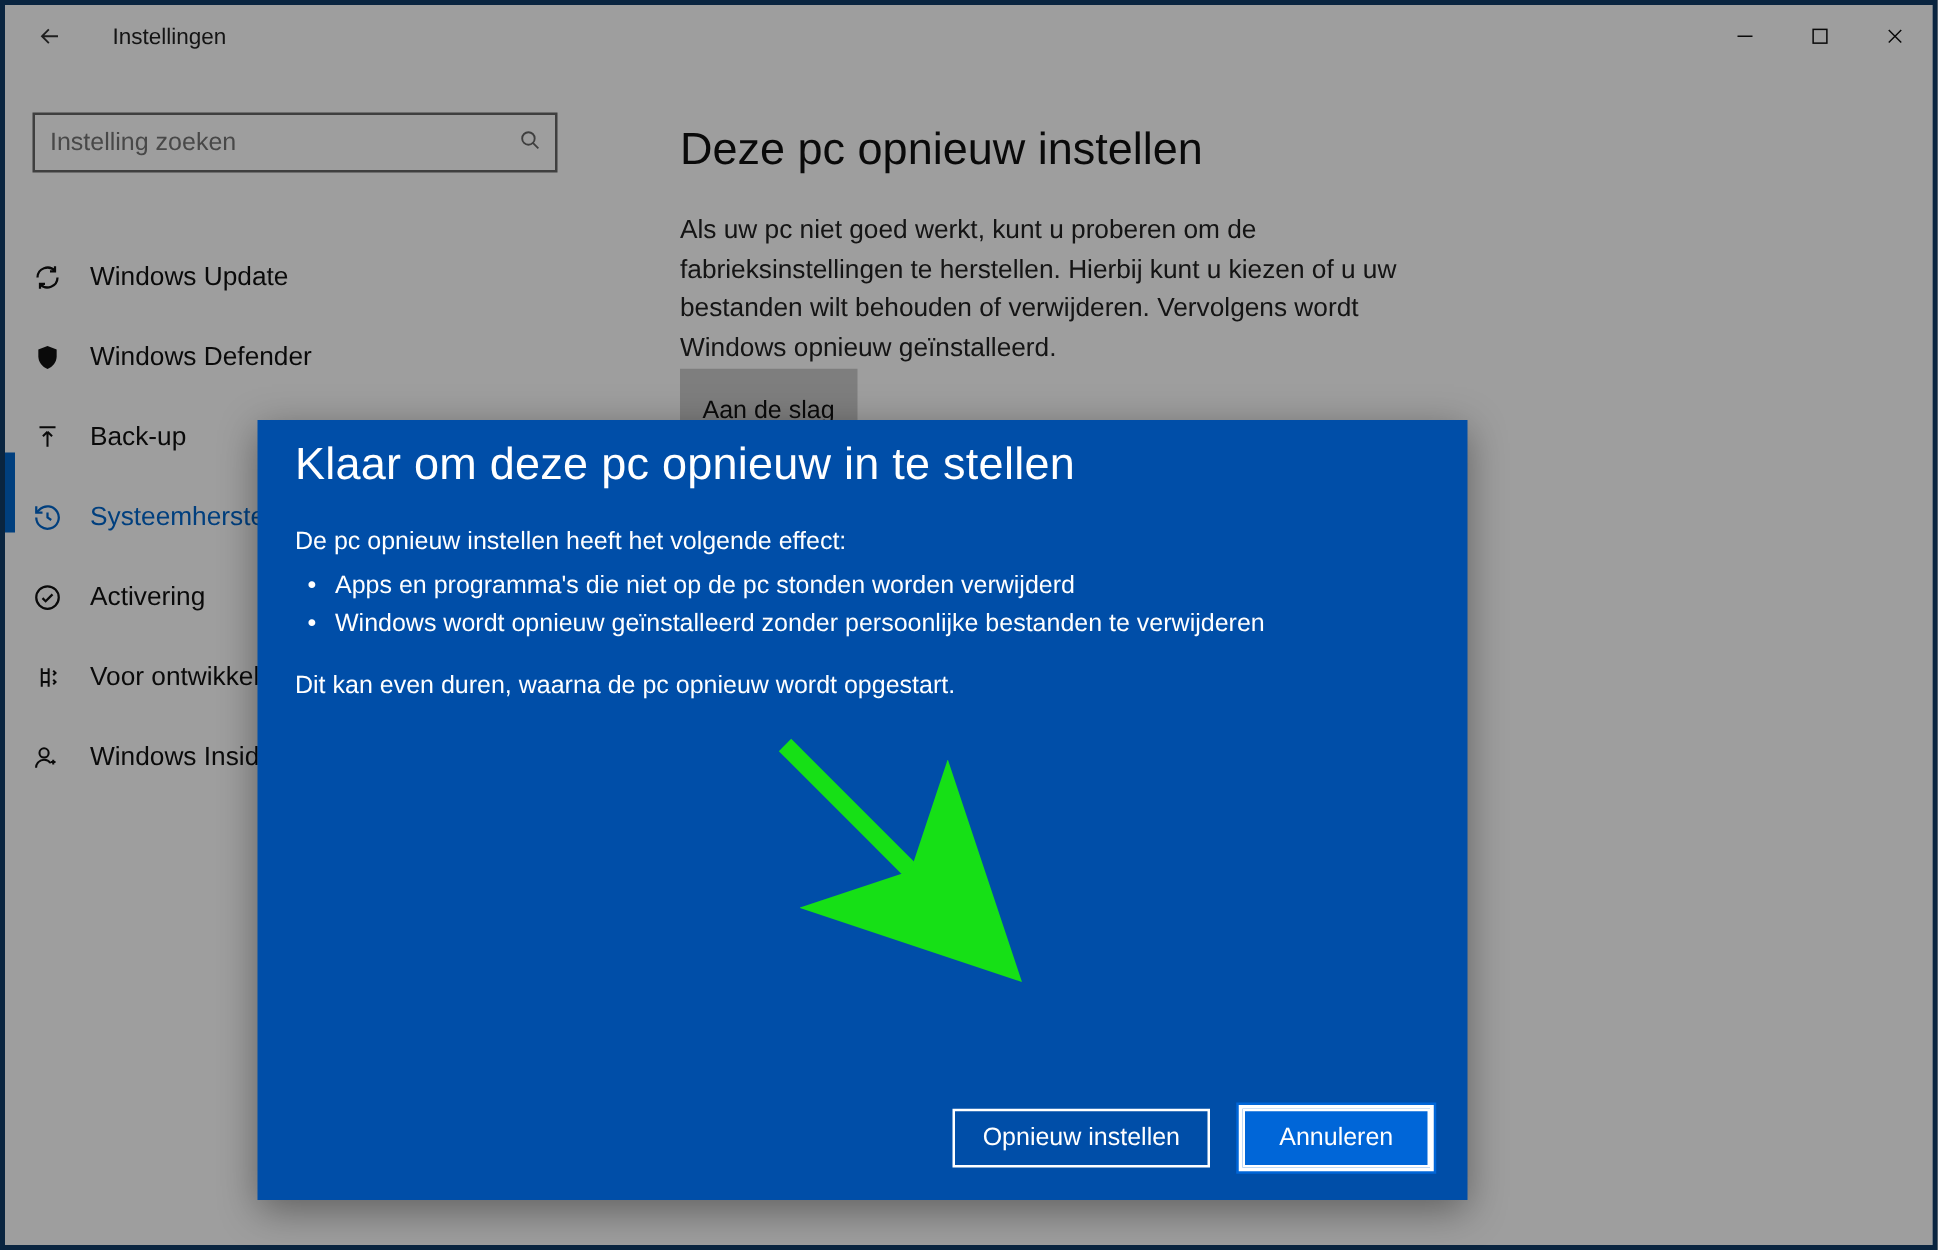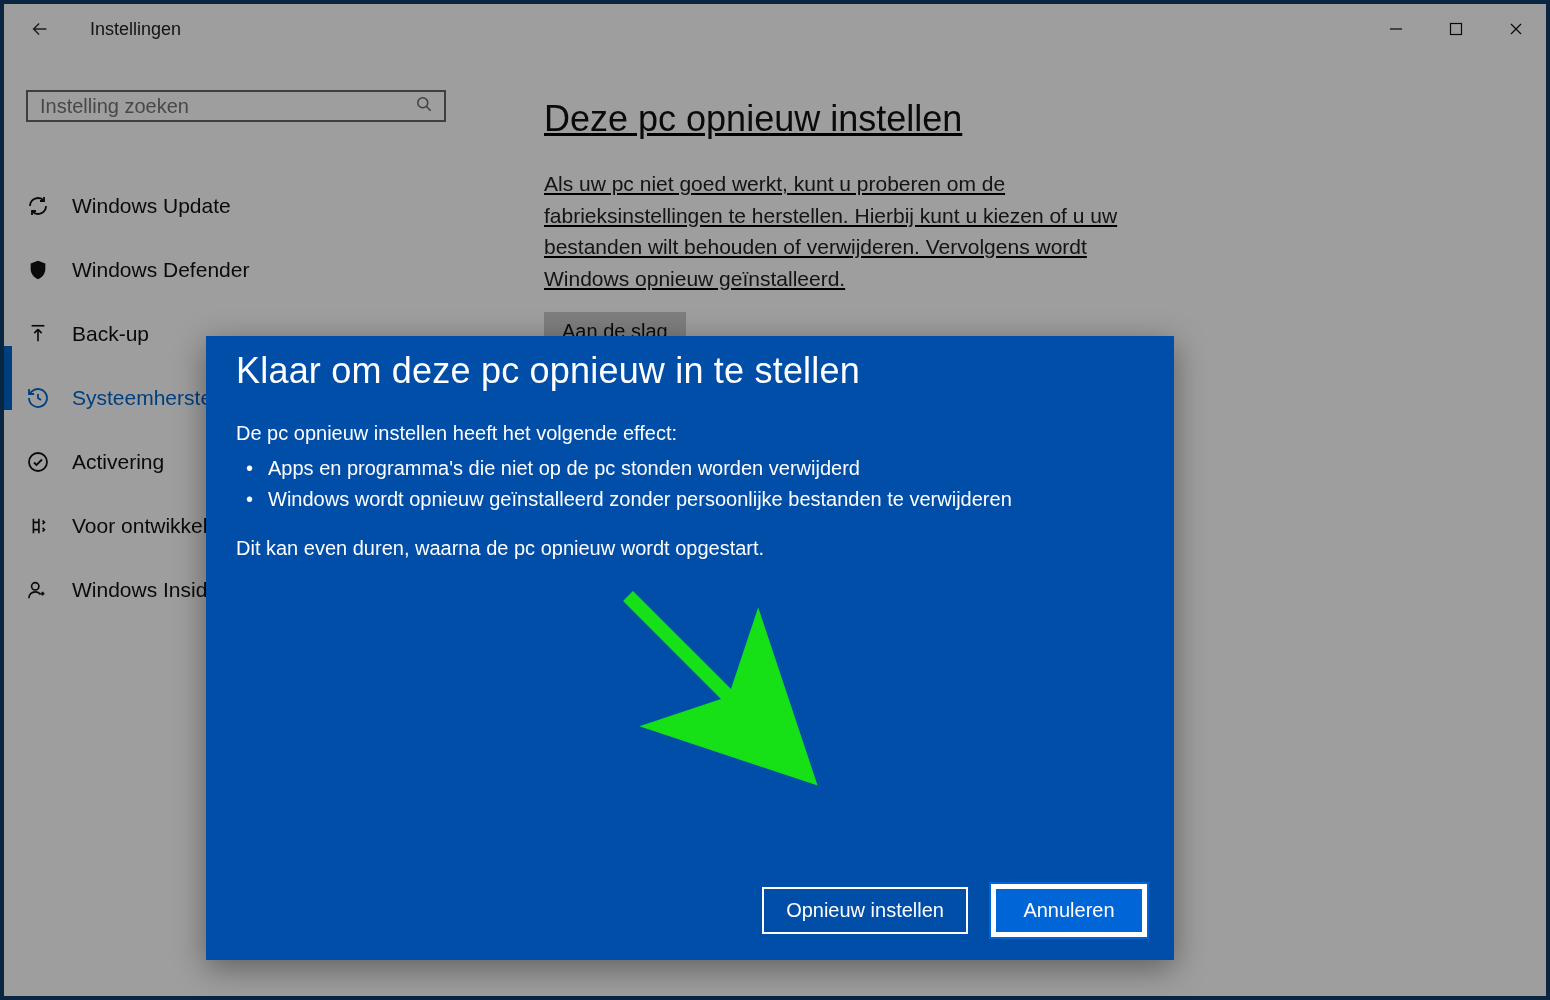--- a/index.html
+++ b/index.html
@@ -58,21 +58,21 @@
     margin-bottom: 30px;
   }
   .gear-icon { color: #222; }
   .settings-header-text {
     font-size: 26px;
     color: #111;
   }
   .search-box {
     display: flex; align-items: center;
     border: 2px solid #666;
-    height: 32px;
+    height: 48px;
     padding: 0 10px 0 12px;
     margin-bottom: 32px;
     width: 420px;
   }
   .search-box input {
     border: none; outline: none;
     flex: 1;
     font-size: 20px;
     color: #666;
     background: transparent;
@@ -108,39 +108,38 @@
     position: absolute;
     left: -22px; top: 0; bottom: 0;
     width: 8px;
     background: #0066cc;
   }
   .nav li.active .nav-icon { color: #0066cc; }
   
   .main {
     flex: 1;
     padding-top: 8px;
-    text-decoration: underline;
   }
   .page-title {
     font-size: 36px;
     font-weight: 400;
     color: #111;
     margin-bottom: 28px;
   }
   .description {
     font-size: 21px;
     color: #222;
     line-height: 1.5;
     max-width: 620px;
-    margin-bottom: 18px;
+    margin-bottom: 1px;
   }
   .gray-btn {
     background: #cccccc;
     border: none;
-    padding: 8px 18px;
+    padding: 22px 18px;
     font-size: 20px;
     color: #111;
   }
   
   .overlay {
     position: absolute;
     inset: 0;
     background: rgba(0,0,0,0.38);
   }
   

